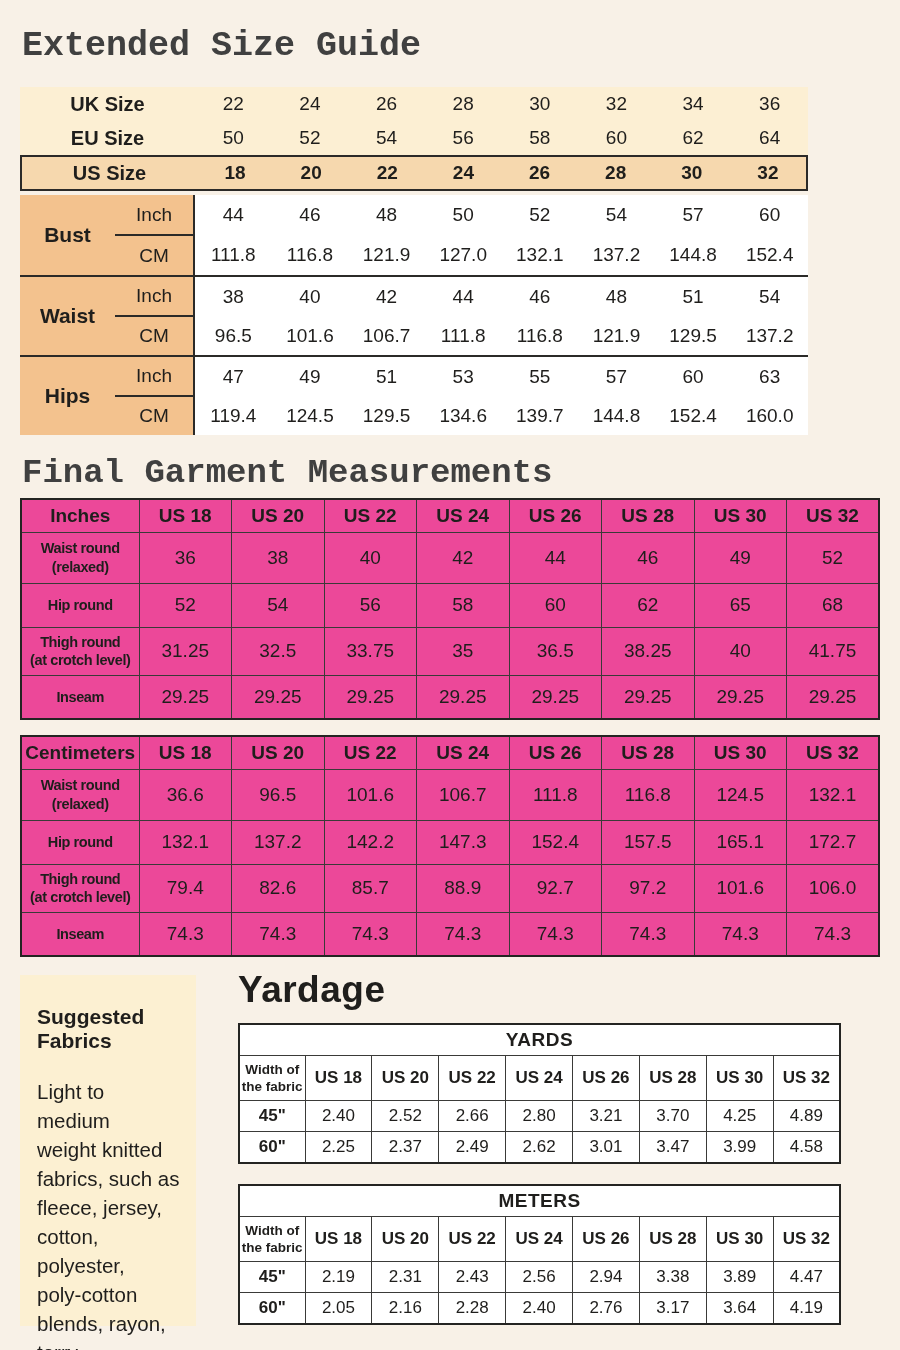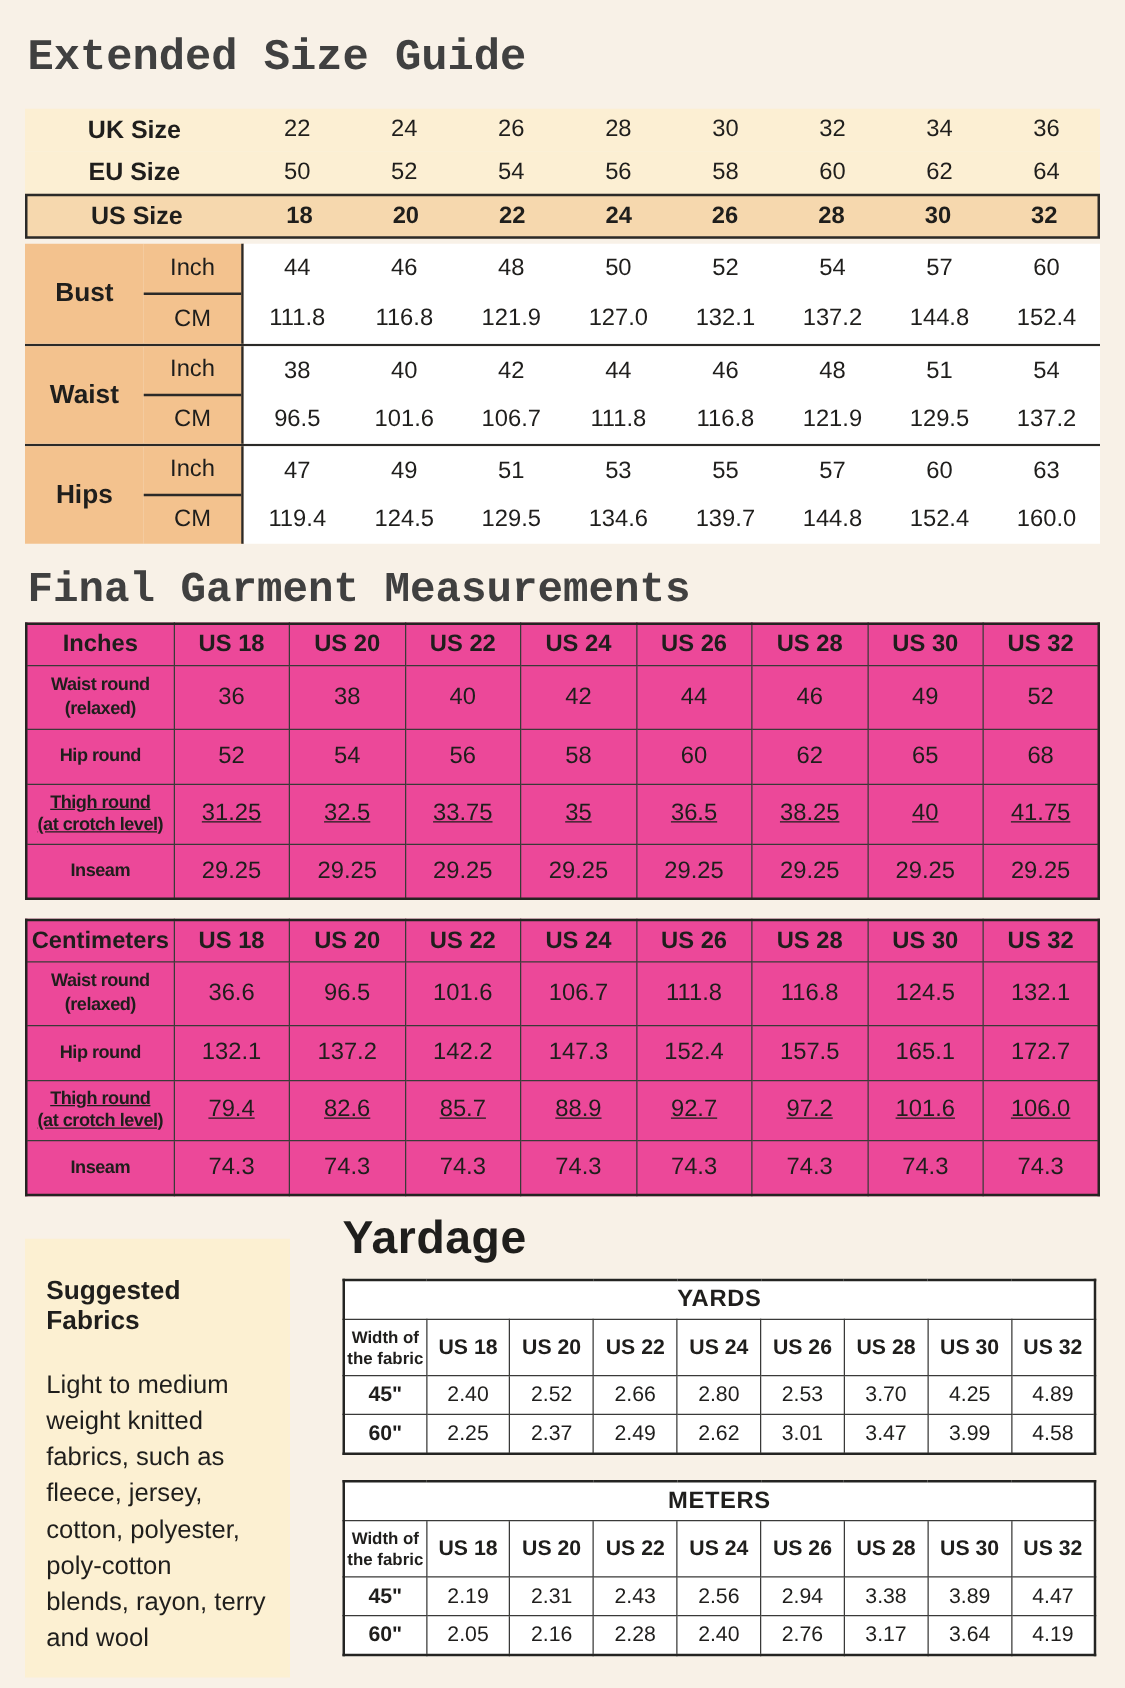--- a/index.html
+++ b/index.html
@@ -14,21 +14,21 @@
   .serif-title {
     font-family: Liberation Mono, monospace;
     font-weight: 700;
     font-size: 35px;
     color: #404040;
   }
   #main-title { padding: 26px 0 0 22px; }
   #garment-title { margin: 19px 0 0 22px; font-size: 34px; }
 
   
-  .size-chart { margin: 21px 20px 16px 20px; width: 860px; }
+  .size-chart { margin: 21px 20px 16px 20px; width: 788px; }
   .sc-row { display: flex; height: 34px; background: #fcefd3; align-items: center; }
   .sc-row-label { width: 175px; text-align: center; font-weight: 700; font-size: 20px; }
   .sc-cells { flex: 1; display: flex; }
   .sc-cells .sc-val { flex: 1; text-align: center; font-size: 19px; }
   .sc-row.us-row {
     height: 36px;
     background: #f6d8ae;
     border: 2px solid #2b2a28;
     font-weight: 700;
     justify-content: center;
@@ -58,29 +58,29 @@
   .gtable td { border: 1.7px solid #3a3a38; text-align: center; vertical-align: middle; }
   .gtable .gh { font-weight: 700; font-size: 19px; }
   .gtable .gv { font-size: 19px; }
   .gtable .glab {
     font-weight: 700; font-size: 14.5px; letter-spacing: -0.4px;
     white-space: pre-line; line-height: 1.25;
   }
   .gtable .hrow { height: 33px; }
   .gtable .r1 { height: 51px; }
   .gtable .r2 { height: 44px; }
-  .gtable .r3 { height: 48px; text-decoration: underline; }
+  .gtable .r3 { height: 48px; }
   .gtable .r4 { height: 44px; }
   .gtable.cm { margin-top: 15px; }
 
   
   .bottom { margin: 14px 20px 0 20px; display: flex; width: 860px; }
   .fabric-box {
-    width: 212px; height: 351px; background: #fcf0d2;
-    margin-top: 20px; padding: 30px 16px 0 17px;
+    width: 176px; height: 351px; background: #fcf0d2;
+    margin-top: 4px; padding: 30px 16px 0 17px;
   }
   .fabric-box h3 { font-size: 21px; font-weight: 700; margin-bottom: 24px; }
   .fabric-box p { font-size: 20.5px; line-height: 29px; white-space: pre-line; }
   .yardage-col { flex: 1; margin-left: 42px; }
   #yardage-title { font-size: 37px; font-weight: 700; line-height: 1.05; letter-spacing: 0.5px; }
   .ytable {
     width: 603px; margin-top: 13px; background: #ffffff;
     border: 2px solid #242422;
   }
   .ytable.meters { margin-top: 20px; }
@@ -421,21 +421,21 @@
             <td class="yh">US 28</td>
             <td class="yh">US 30</td>
             <td class="yh">US 32</td>
           </tr>
       <tr class="drow">
         <td class="rl">45"</td>
       <td class="yv">2.40</td>
             <td class="yv">2.52</td>
             <td class="yv">2.66</td>
             <td class="yv">2.80</td>
-            <td class="yv">2.53</td>
+            <td class="yv">3.21</td>
             <td class="yv">3.70</td>
             <td class="yv">4.25</td>
             <td class="yv">4.89</td>
           </tr>
       <tr class="drow">
         <td class="rl">60"</td>
       <td class="yv">2.25</td>
             <td class="yv">2.37</td>
             <td class="yv">2.49</td>
             <td class="yv">2.62</td>

